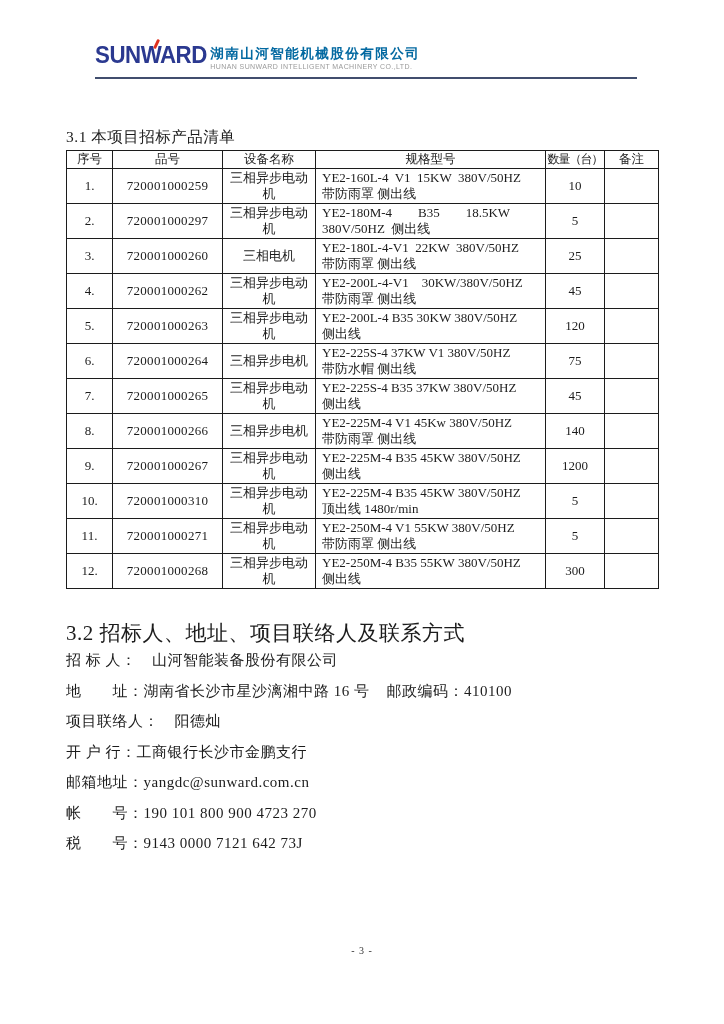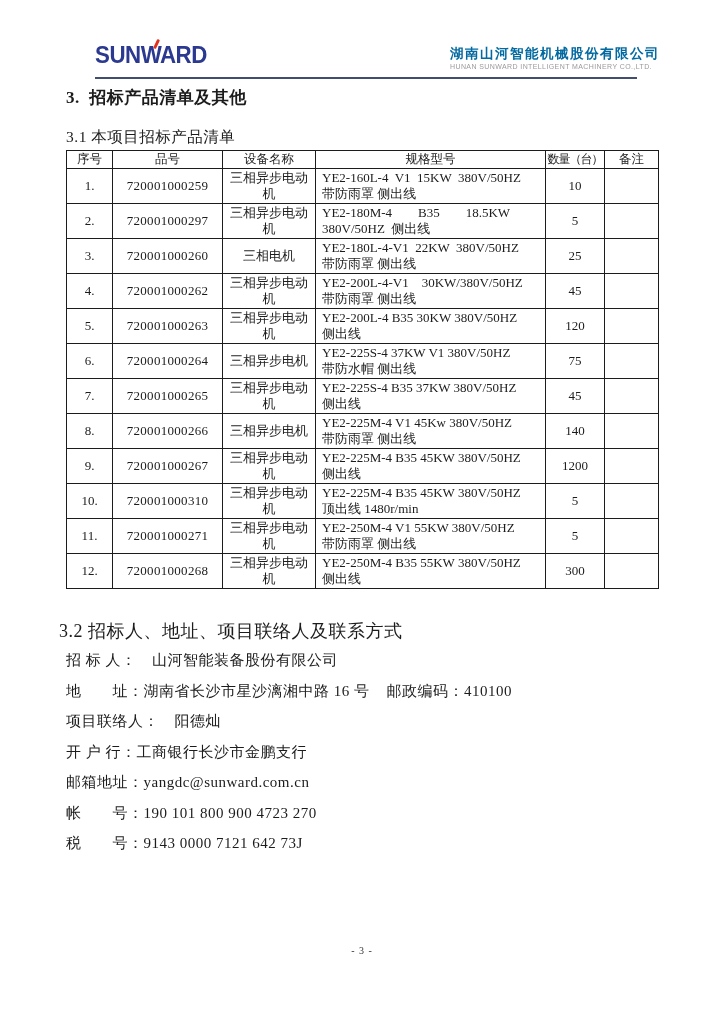--- a/index.html
+++ b/index.html
@@ -5,32 +5,32 @@
   * { margin:0; padding:0; box-sizing:border-box; }
   html,body { background:#ffffff; }
   body {
     width:724px; height:1024px; position:relative; overflow:hidden;
     font-family:"Liberation Serif","DejaVu Serif",serif;
     color:#1c1c1c;
   }
   .page { position:absolute; inset:0; background:#ffffff; }
 
   
-  .header { position:absolute; top:42px; left:95px; right:64px; display:flex; justify-content:space-between; align-items:flex-start; }
+  .header { position:absolute; top:42px; left:95px; right:64px; display:flex; align-items:flex-start; }
   .logo { position:relative; font-family:"Liberation Sans","DejaVu Sans",sans-serif; font-weight:bold; font-size:23px; letter-spacing:-0.5px; color:#2b3990; transform:scaleX(0.97); transform-origin:left; line-height:26px; }
   .logo-accent { position:absolute; left:62px; top:-3px; width:3px; height:10px; background:#e0301e; transform:rotate(26deg); border-radius:1px; }
   .company { text-align:left; padding-top:4px; }
   .company-cn { font-size:13.5px; font-weight:bold; color:#0369a1; letter-spacing:1.5px; font-family:"Liberation Sans","DejaVu Sans",sans-serif; line-height:16px; }
   .company-en { font-size:7px; color:#9a9a9a; letter-spacing:0.4px; font-family:"Liberation Sans","DejaVu Sans",sans-serif; line-height:9px; }
   .header-rule { position:absolute; top:77px; left:95px; width:542px; height:2px; background:#414e6e; }
 
   
   .s3-title  { position:absolute; top:86px;  left:66px; font-size:17px; font-weight:bold; white-space:pre-wrap; letter-spacing:0.5px; }
   .s31-title { position:absolute; top:127px; left:66px; font-size:15.5px; white-space:pre-wrap; letter-spacing:0.5px; }
-  .s32-title { position:absolute; top:619px; left:59px; font-size:18px; white-space:pre-wrap; letter-spacing:0.5px; }
+  .s32-title { position:absolute; top:619px; left:66px; font-size:21px; white-space:pre-wrap; letter-spacing:0.5px; }
 
   
   table.products { position:absolute; top:150px; left:66px; width:592px; border-collapse:collapse; table-layout:fixed; font-size:13px; }
   .products th, .products td { border:1px solid #1c1c1c; font-weight:normal; vertical-align:middle; }
   .products th { height:17px; padding:0 1px; overflow:hidden; white-space:nowrap; text-align:center; font-size:12.5px; }
   .products th.th-4 { letter-spacing:-1px; font-size:12px;text-align:center; }
   .products td { height:34px; padding:1px 4px; line-height:16px; }
   .col-no   { text-align:center; }
   .col-item { text-align:center; letter-spacing:0.3px; }
   .col-name { text-align:center; padding:1px 5px !important; }
@@ -57,21 +57,20 @@
       <span>SUNWARD</span>
       <span class="logo-accent"></span>
     </div>
     <div class="company">
       <div class="company-cn">湖南山河智能机械股份有限公司</div>
       <div class="company-en">HUNAN SUNWARD INTELLIGENT MACHINERY CO.,LTD.</div>
     </div>
   </div>
   <div class="header-rule"></div>
 
-  <div class="s3-title">3.  招标产品清单及其他</div>
   <div class="s31-title">3.1 本项目招标产品清单</div>
 
   <table class="products">
     <colgroup>
       <col style="width:46px">
         <col style="width:110px">
         <col style="width:93px">
       <col style="width:230px">
         <col style="width:59px">
         <col style="width:54px">

